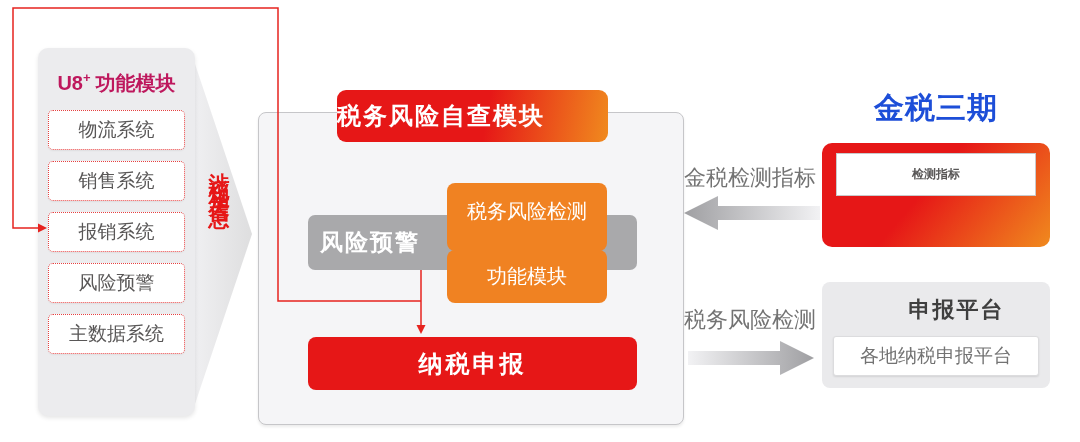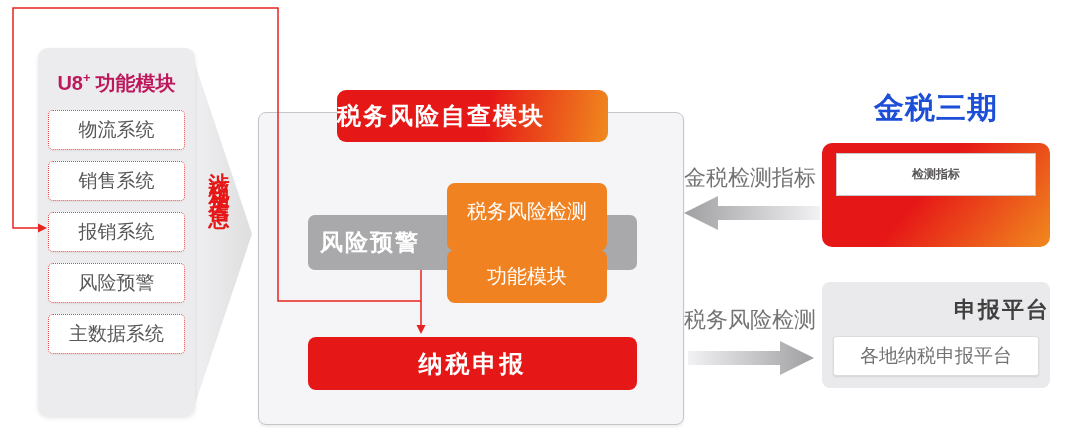--- a/index.html
+++ b/index.html
@@ -94,21 +94,21 @@
   .golden-box .g-inner {
     margin:10px auto 0; width:198px; height:41px; line-height:41px;
     background:#ffffff; border:1px solid #c9c9cb; border-radius:0;
     text-align:center; color:#595757; font-size:12px;font-weight:bold;
   }
   .platform-box {
     left:822px; top:282px; width:228px; height:106px;
     background:#eaeaec; border-radius:8px; z-index:2;
   }
   .platform-box .p-title {
-    margin-top:13px; text-align:right;
+    margin-top:13px; text-align:center;
     color:#3f3f3f; font-weight:bold; font-size:22px; letter-spacing:2px;padding-left:41px;
   }
   .platform-box .p-inner {
     margin:11px auto 0; width:204px; height:38px; line-height:38px;
     background:#ffffff; border:1px solid #dcdcde; border-radius:3px;
     box-shadow:0 1px 2px rgba(0,0,0,0.10);
     text-align:center; color:#737373; font-size:19px;
   }
 
   

